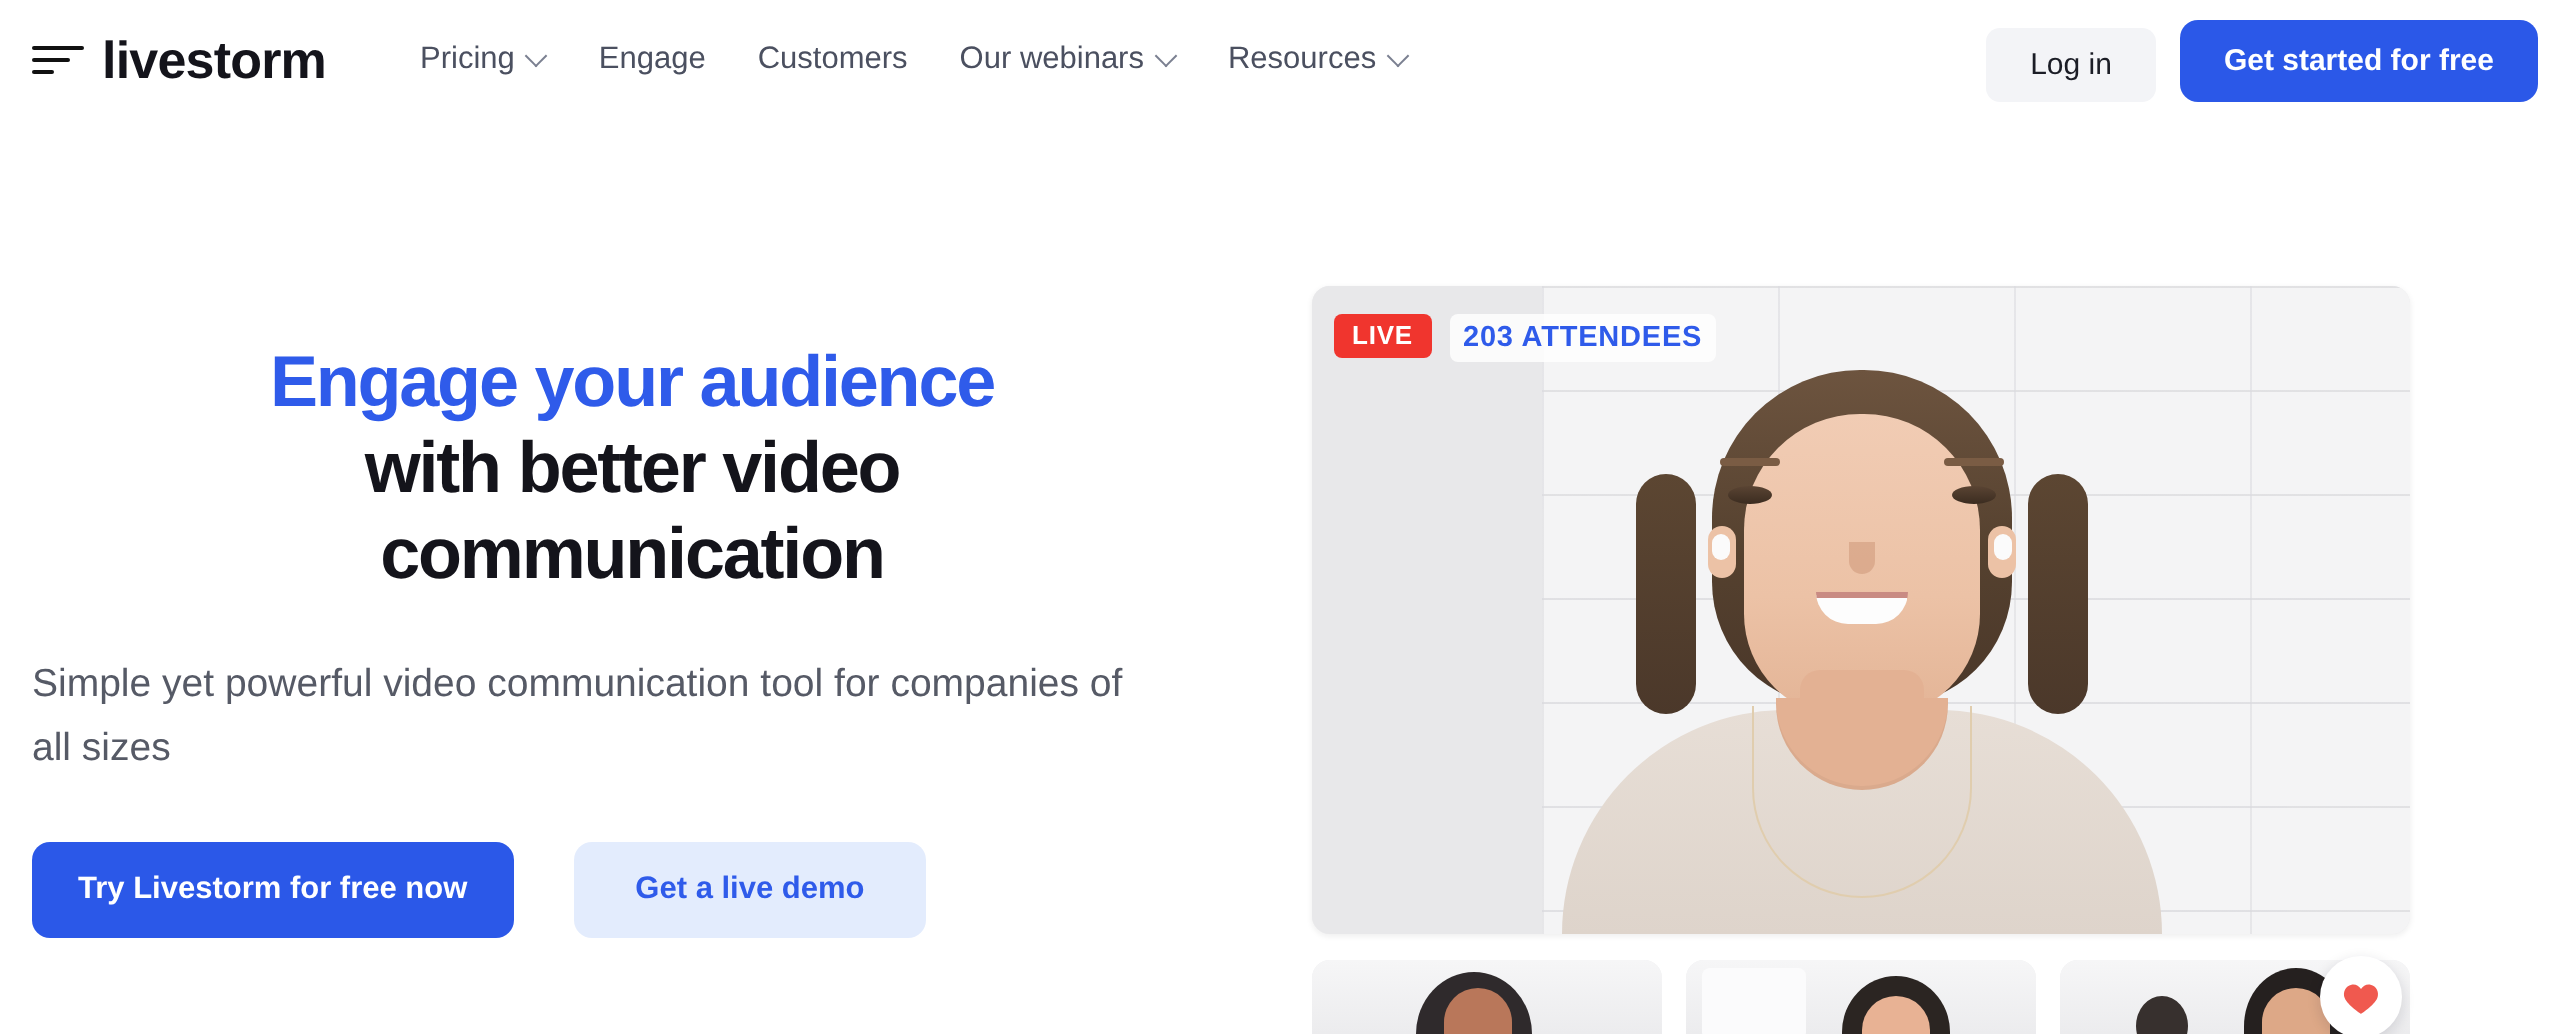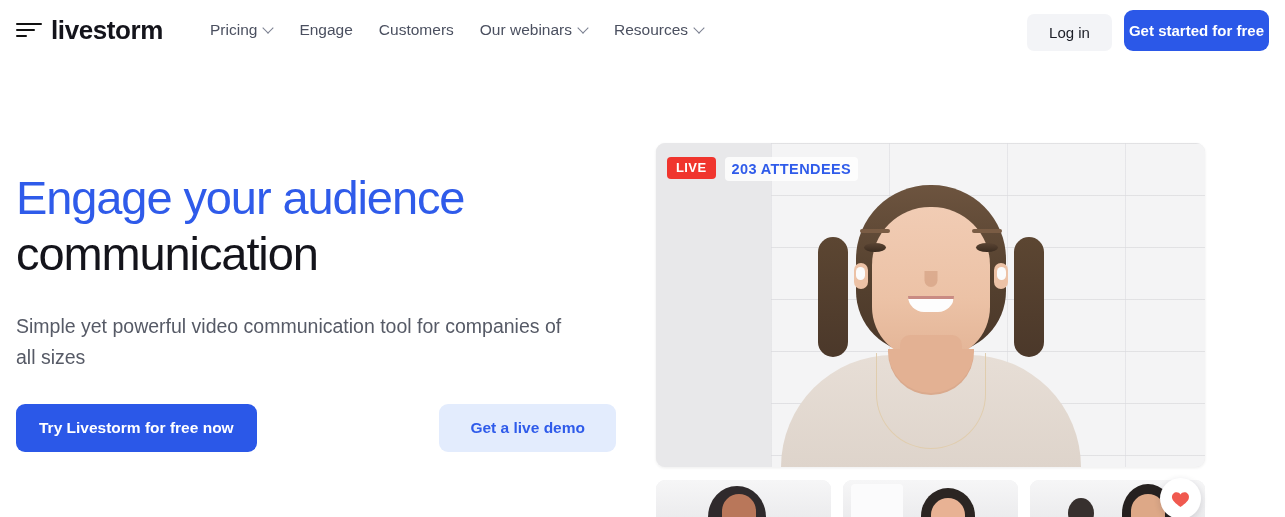--- a/index.html
+++ b/index.html
@@ -51,41 +51,41 @@
   .header-actions { margin-left: auto; display: flex; align-items: flex-end; gap: 12px; }
   .btn-login {
     font-size: 15px; color: #1b1d26; background: #f3f4f7;
     border: none; border-radius: 7px;
     padding: 10px 22px; cursor: pointer;
     font-family: inherit;
   }
   .btn-primary-sm {
     font-size: 15px; font-weight: 700; color: #ffffff;
     background: #2b58e8; border: none; border-radius: 9px;
-    padding: 12px 5px; cursor: pointer; white-space: nowrap;
+    padding: 12px 22px; cursor: pointer; white-space: nowrap;
     font-family: inherit;
   }
 
   
   .hero-left { position: absolute; left: 16px; top: 170px; width: 600px; }
 
   .headline {
-    font-size: 47px; font-weight: 400; line-height: 1.19;
-    letter-spacing: -1.1px; color: #14141b;
+    font-size: 36px; font-weight: 700; line-height: 1.19;
+    letter-spacing: -1.1px; color: #14141b; text-align: center;
   }
   .headline .accent { color: #2f5bea; display: block; }
   .headline .rest { color: #14141b; display: block; }
 
   .subhead {
     margin-top: 29px;
     font-size: 19.5px; line-height: 1.62; color: #565a66;
     max-width: 560px;
   }
 
-  .cta-row { margin-top: 30px; display: flex; align-items: center; gap: 4px; justify-content: space-between; }
+  .cta-row { margin-top: 30px; display: flex; align-items: center; gap: 30px; }
   .btn-cta-primary {
     font-size: 15.5px; font-weight: 700; color: #ffffff;
     background: #2b58e8; border: none; border-radius: 9px;
     padding: 15px 23px; cursor: pointer; white-space: nowrap;
     font-family: inherit;
   }
   .btn-cta-secondary {
     font-size: 15.5px; font-weight: 700; color: #2f5bea;
     background: #e3ecfd; border: none; border-radius: 9px;
     padding: 15px 31px; cursor: pointer; white-space: nowrap;
@@ -264,20 +264,21 @@
 
     <div class="header-actions">
       <button class="btn-login">Log in</button>
       <button class="btn-primary-sm">Get started for free</button>
     </div>
   </div>
 
   <div class="hero-left">
     <h1 class="headline">
       <span class="accent">Engage your audience</span>
+      <span class="rest">with better video</span>
       <span class="rest">communication</span>
     </h1>
 
     <p class="subhead">Simple yet powerful video communication tool for companies of all sizes</p>
 
     <div class="cta-row">
       <button class="btn-cta-primary">Try Livestorm for free now</button>
       <button class="btn-cta-secondary">Get a live demo</button>
     </div>
   </div>

